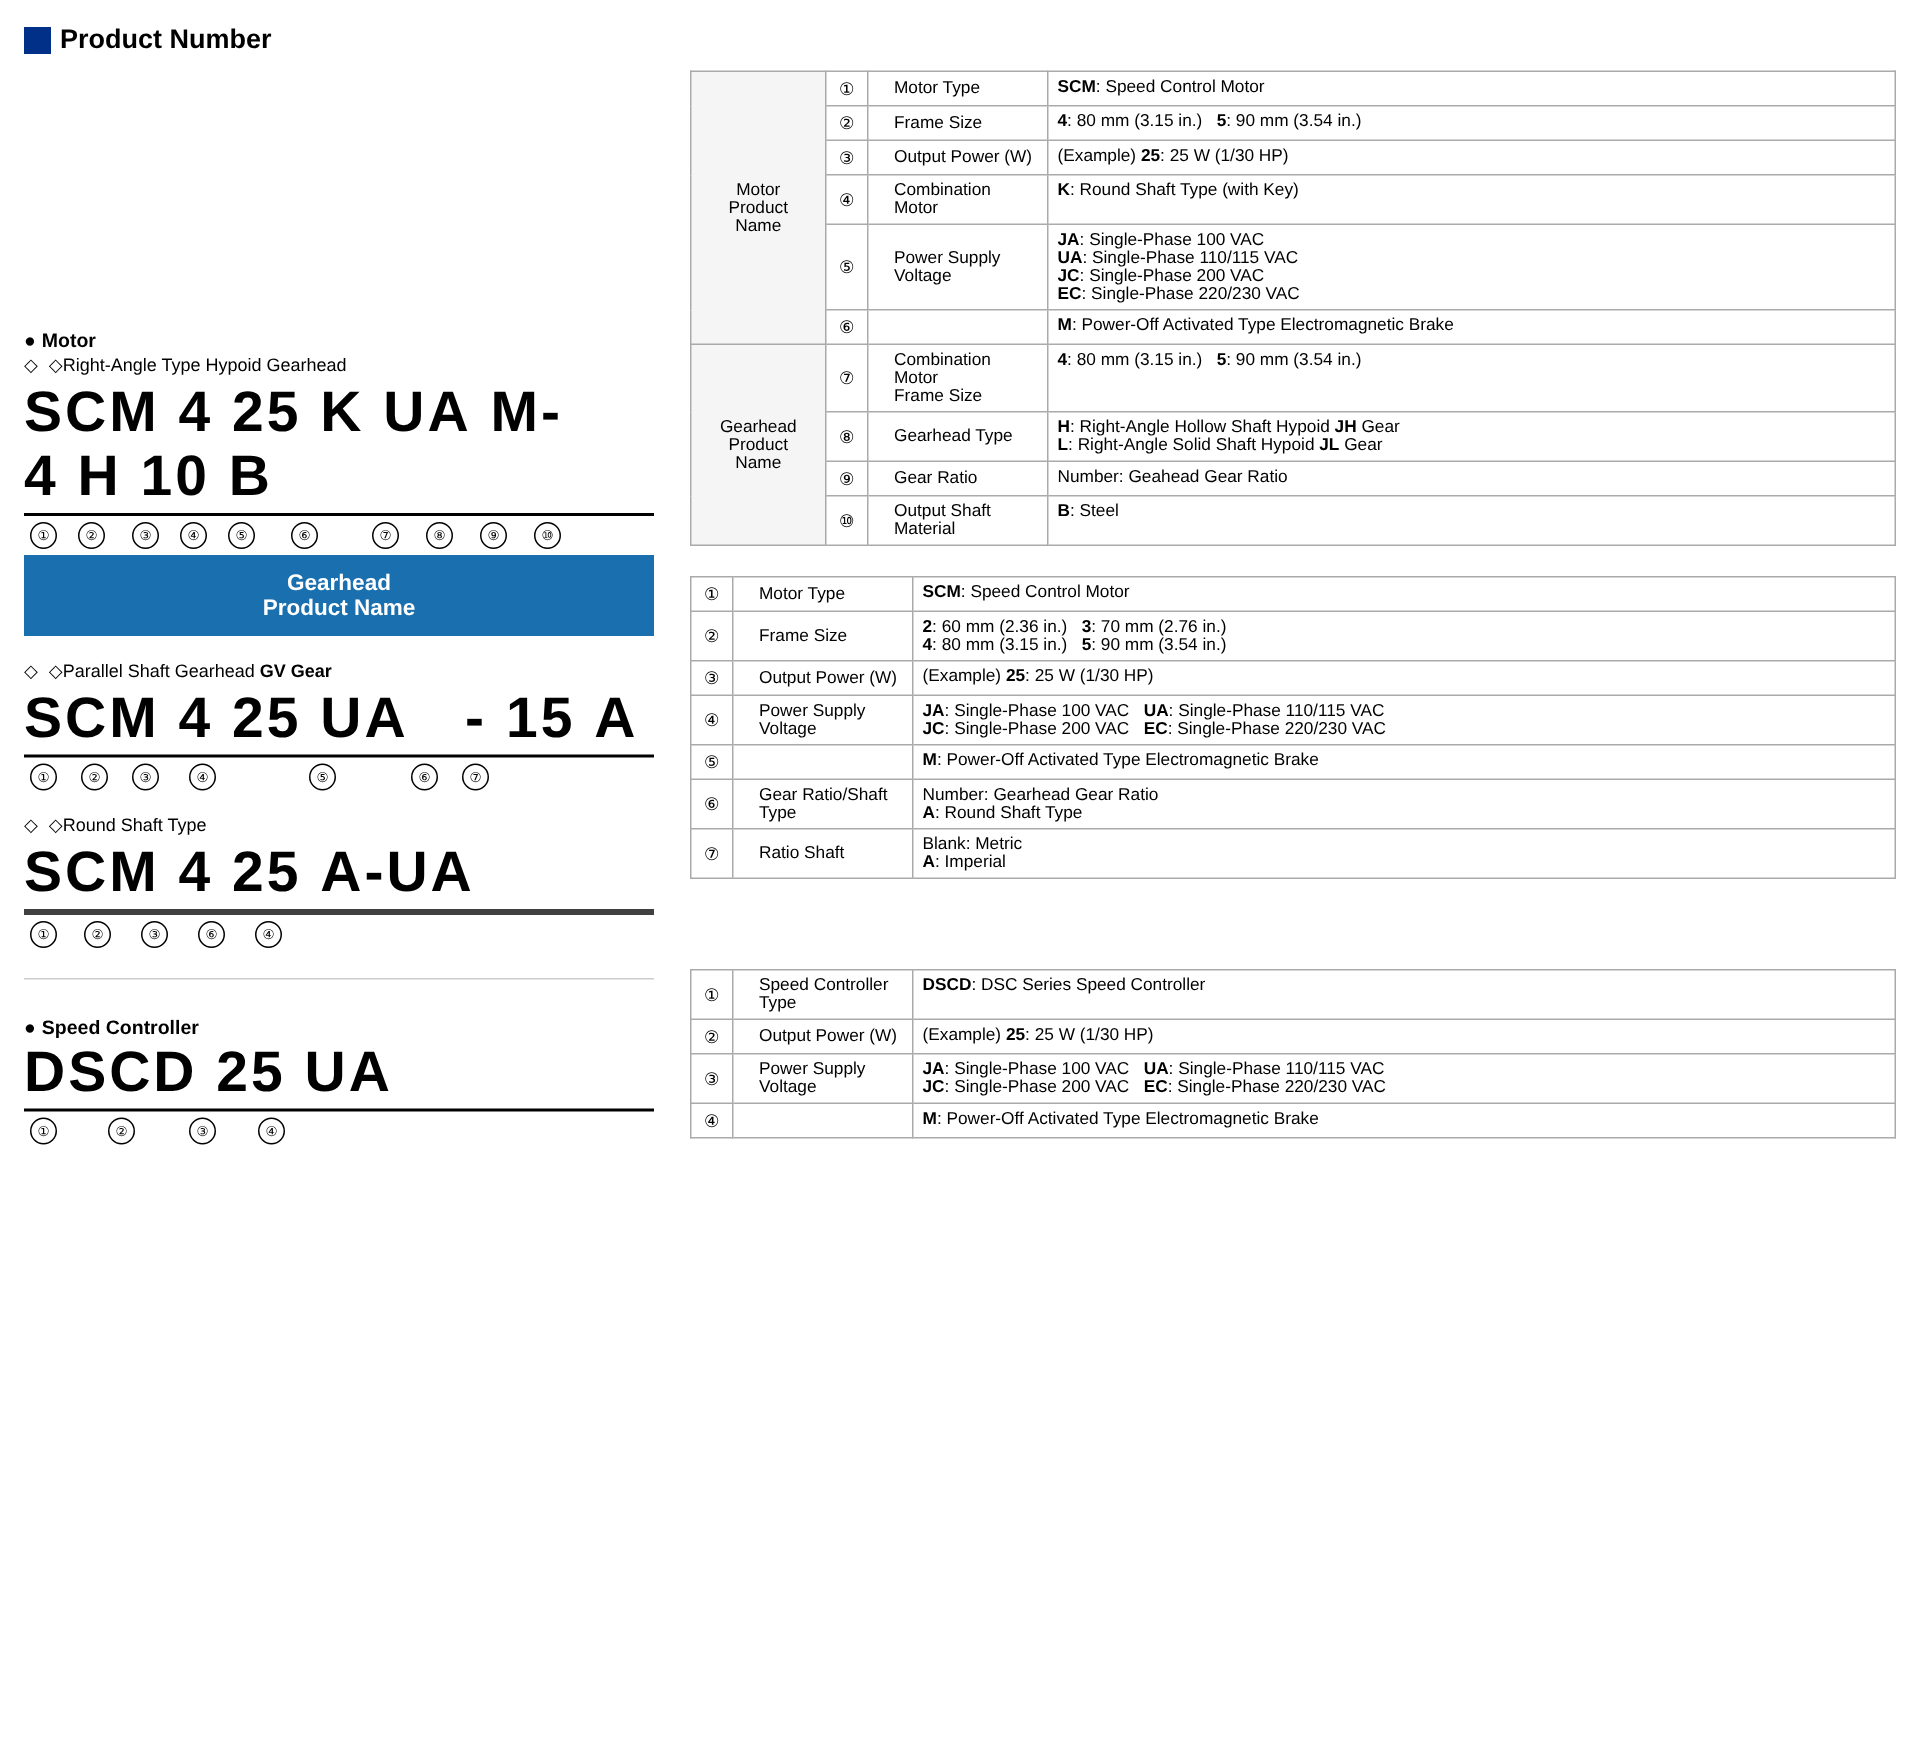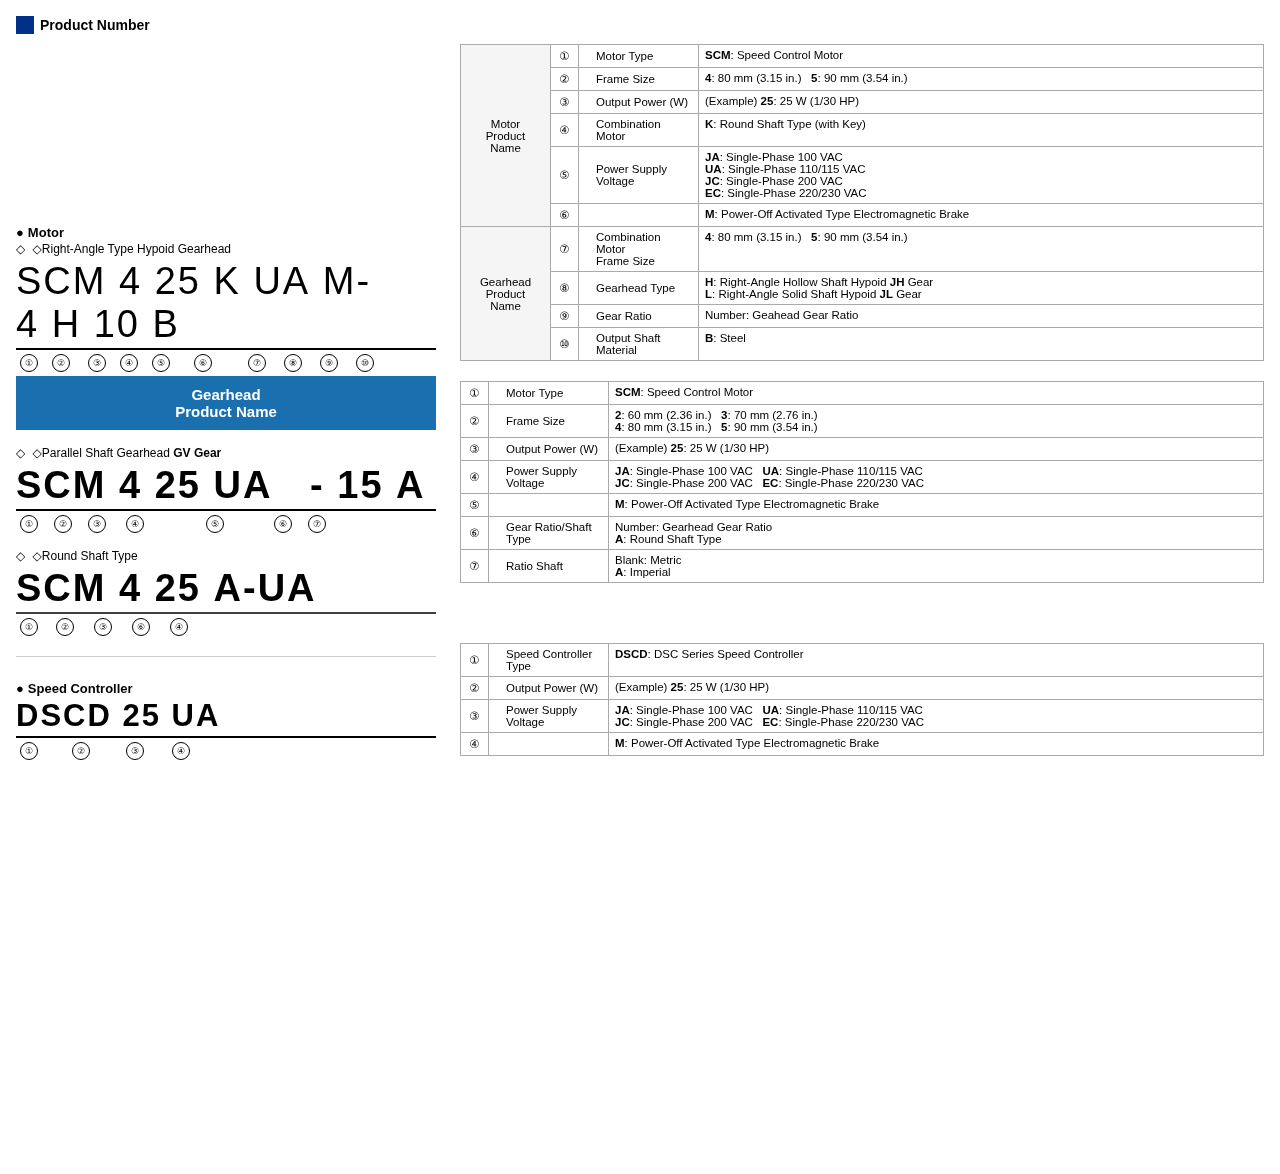--- a/index.html
+++ b/index.html
@@ -8,21 +8,21 @@
       font-size: 12px;
       background: #fff;
       color: #000;
       width: 1280px;
       min-height: 1174px;
       padding: 16px;
     }
 
     
     .section-title {
-      font-size: 14px;
+      font-size: 18px;
       font-weight: bold;
       display: flex;
       align-items: center;
       gap: 6px;
       margin-bottom: 10px;
     }
     .section-title .blue-square {
       width: 18px;
       height: 18px;
       background: #003087;
@@ -139,21 +139,21 @@
     <div class="left-col">
 
       <div class="bullet-label">Motor</div>
 
       <div class="diamond-label">
         ◇Right-Angle Type Hypoid Gearhead
       </div>
 
       <div class="sub-section">
         <div style="border-bottom: 2px solid #000; padding-bottom:2px;">
-          <span style="font-size:38px; font-weight:normal; letter-spacing:2px;">
+          <span style="font-size:38px; font-weight:bold; letter-spacing:2px;">
             SCM&nbsp;4&nbsp;25&nbsp;K&nbsp;UA&nbsp;M<span style="font-size:38px;">-</span>4&nbsp;H&nbsp;10&nbsp;B
           </span>
         </div>
 
         <div style="display:flex; align-items:center; margin-top:4px; padding-left:4px;">
           <span style="display:inline-flex;align-items:center;justify-content:center;width:18px;height:18px;border:1.5px solid #000;border-radius:50%;font-size:9px;margin-right:14px;">①</span>
           <span style="display:inline-flex;align-items:center;justify-content:center;width:18px;height:18px;border:1.5px solid #000;border-radius:50%;font-size:9px;margin-right:18px;">②</span>
           <span style="display:inline-flex;align-items:center;justify-content:center;width:18px;height:18px;border:1.5px solid #000;border-radius:50%;font-size:9px;margin-right:14px;">③</span>
           <span style="display:inline-flex;align-items:center;justify-content:center;width:18px;height:18px;border:1.5px solid #000;border-radius:50%;font-size:9px;margin-right:14px;">④</span>
           <span style="display:inline-flex;align-items:center;justify-content:center;width:18px;height:18px;border:1.5px solid #000;border-radius:50%;font-size:9px;margin-right:24px;">⑤</span>
@@ -189,41 +189,41 @@
           <span style="display:inline-flex;align-items:center;justify-content:center;width:18px;height:18px;border:1.5px solid #000;border-radius:50%;font-size:9px;margin-right:16px;">⑥</span>
           <span style="display:inline-flex;align-items:center;justify-content:center;width:18px;height:18px;border:1.5px solid #000;border-radius:50%;font-size:9px;">⑦</span>
         </div>
       </div>
 
       <div class="diamond-label">
         ◇Round Shaft Type
       </div>
 
       <div class="sub-section">
-        <div style="border-bottom: 2px solid #404040; padding-bottom:2px;">
+        <div style="border-bottom: 4px solid #404040; padding-bottom:2px;">
           <span style="font-size:38px; font-weight:bold; letter-spacing:2px;">
             SCM&nbsp;4&nbsp;25&nbsp;A<span style="font-size:38px;">-</span>UA
           </span>
         </div>
         <div style="display:flex; align-items:center; margin-top:4px; padding-left:4px;">
           <span style="display:inline-flex;align-items:center;justify-content:center;width:18px;height:18px;border:1.5px solid #000;border-radius:50%;font-size:9px;margin-right:18px;">①</span>
           <span style="display:inline-flex;align-items:center;justify-content:center;width:18px;height:18px;border:1.5px solid #000;border-radius:50%;font-size:9px;margin-right:20px;">②</span>
           <span style="display:inline-flex;align-items:center;justify-content:center;width:18px;height:18px;border:1.5px solid #000;border-radius:50%;font-size:9px;margin-right:20px;">③</span>
           <span style="display:inline-flex;align-items:center;justify-content:center;width:18px;height:18px;border:1.5px solid #000;border-radius:50%;font-size:9px;margin-right:20px;">⑥</span>
           <span style="display:inline-flex;align-items:center;justify-content:center;width:18px;height:18px;border:1.5px solid #000;border-radius:50%;font-size:9px;">④</span>
         </div>
       </div>
 
       <hr class="divider">
 
       <div class="bottom-section">
         <div class="bullet-label">Speed Controller</div>
         <div class="sub-section">
           <div style="border-bottom: 2px solid #000; padding-bottom:2px;">
-            <span style="font-size:31px; font-weight:bold; letter-spacing:2px;">
+            <span style="font-size:38px; font-weight:bold; letter-spacing:2px;">
               DSCD&nbsp;25&nbsp;UA
             </span>
           </div>
           <div style="display:flex; align-items:center; margin-top:4px; padding-left:4px;">
             <span style="display:inline-flex;align-items:center;justify-content:center;width:18px;height:18px;border:1.5px solid #000;border-radius:50%;font-size:9px;margin-right:34px;">①</span>
             <span style="display:inline-flex;align-items:center;justify-content:center;width:18px;height:18px;border:1.5px solid #000;border-radius:50%;font-size:9px;margin-right:36px;">②</span>
             <span style="display:inline-flex;align-items:center;justify-content:center;width:18px;height:18px;border:1.5px solid #000;border-radius:50%;font-size:9px;margin-right:28px;">③</span>
             <span style="display:inline-flex;align-items:center;justify-content:center;width:18px;height:18px;border:1.5px solid #000;border-radius:50%;font-size:9px;">④</span>
           </div>
         </div>

